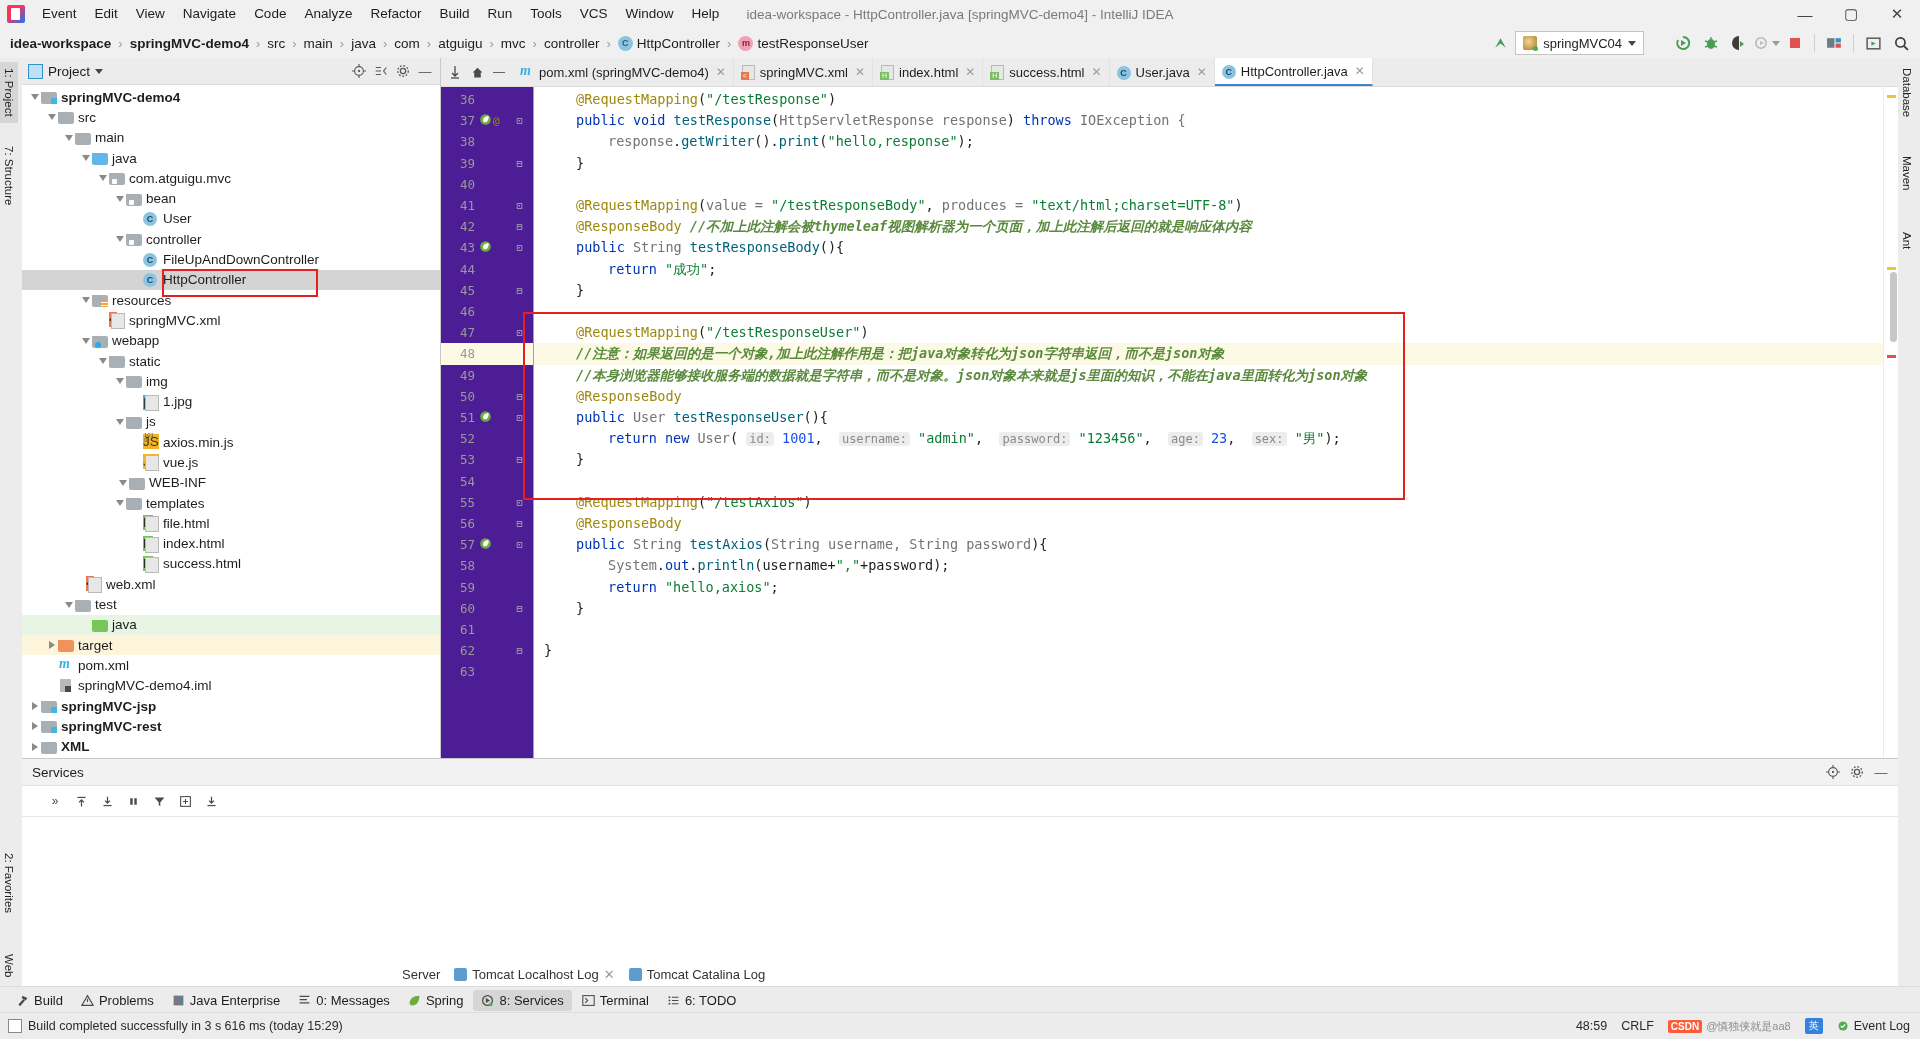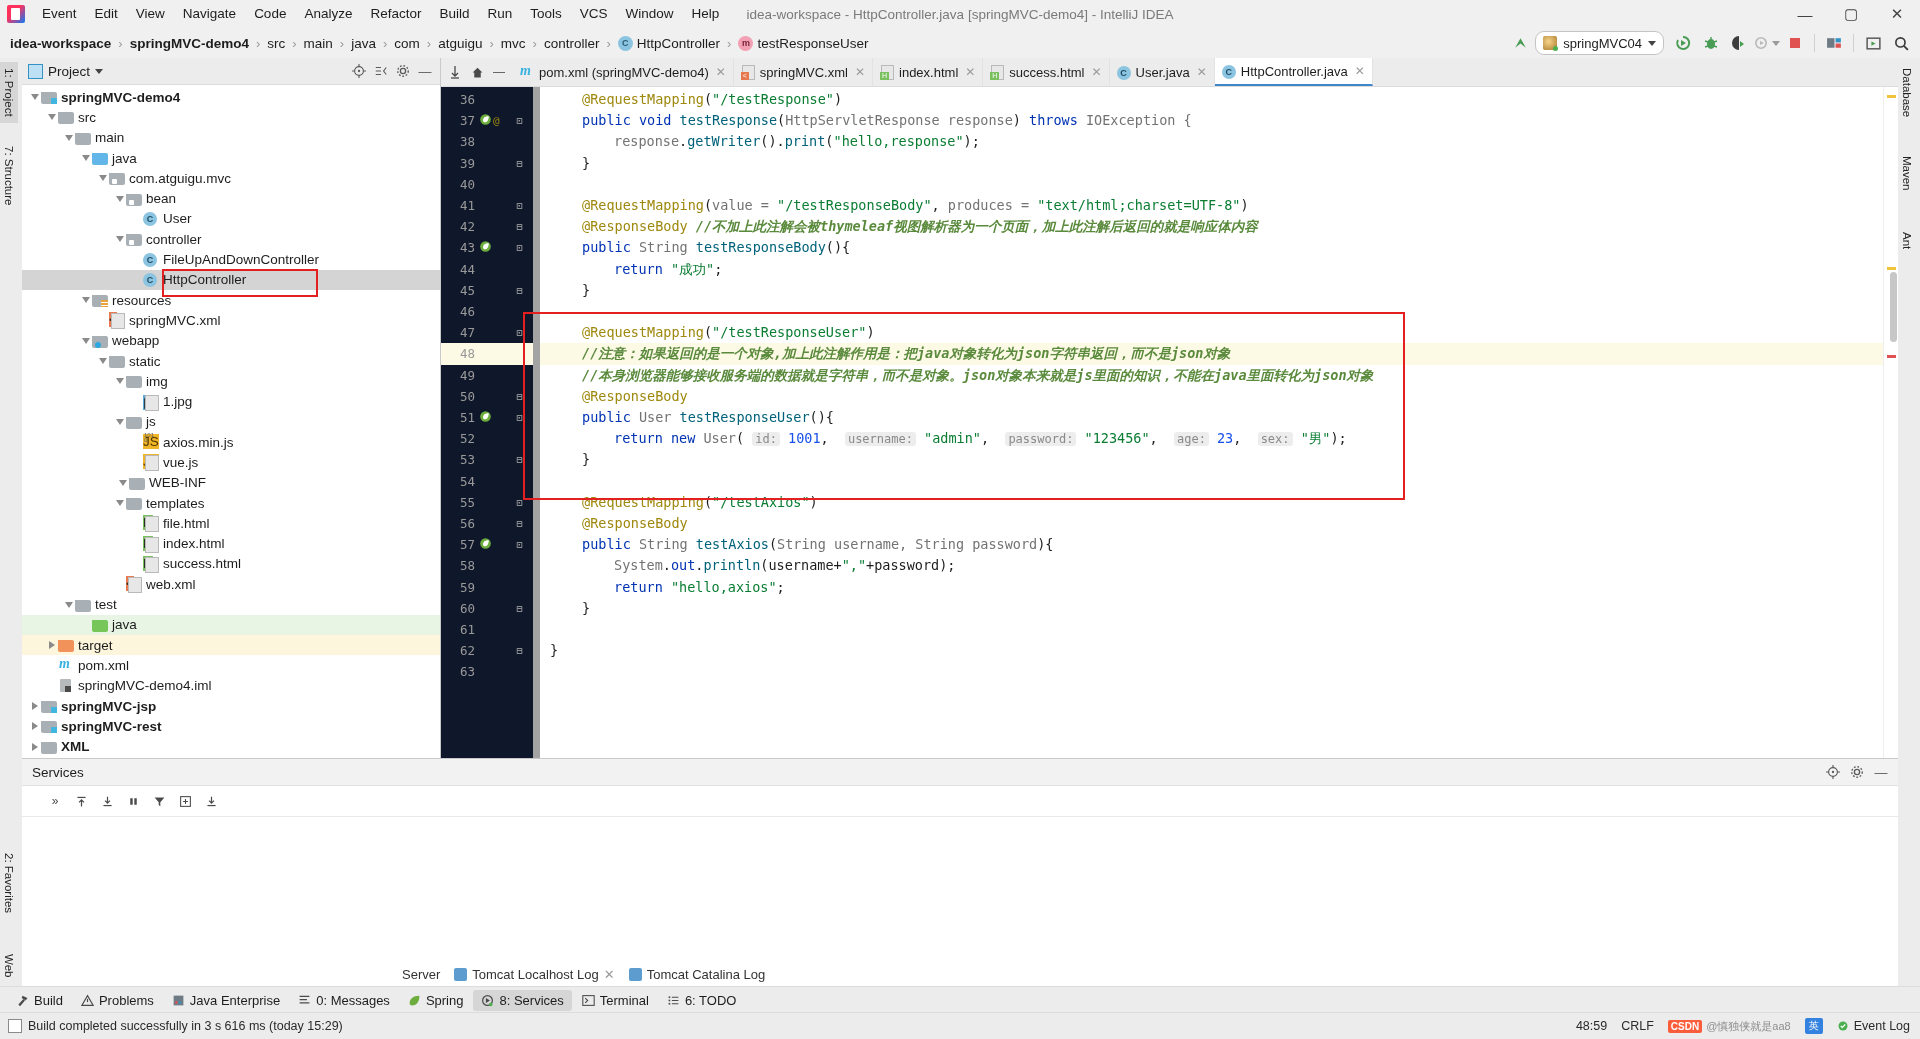--- a/index.html
+++ b/index.html
@@ -60,22 +60,22 @@
     width:15px; height:15px; border-radius:50%; margin-right:4px;
     font-size:9px; font-weight:bold; color:#fff;
   }
   .cicon.c-class { background:#8bc4e0; color:#2b5a73;}
   .cicon.c-method { background:#f3a0b4; color:#7a2439;}
 
   .nav-right { margin-left:auto; display:flex; align-items:center; padding-right:6px; gap:2px;}
   .tb-btn { width:26px;height:24px;display:flex;align-items:center;justify-content:center;border-radius:3px;}
   .runcfg {
     display:flex;align-items:center;gap:6px;
-    border:1px solid #c4c4c4;border-radius:9px;background:#fff;
-    height:22px;padding:0 7px; font-size:13px; margin-right:4px;
+    border:1px solid #c4c4c4;border-radius:0;background:#fff;
+    height:22px;padding:0 7px; font-size:13px; margin-right:24px;
   }
   .runcfg .tomcat {
     width:14px;height:14px;background:#c8a165;border-radius:2px;
     background:radial-gradient(circle at 40% 40%, #f6d48a 0%, #b88b3e 80%);
     position:relative;
   }
   .runcfg .tomcat:after{content:"";position:absolute;right:-1px;bottom:-1px;width:5px;height:5px;border-radius:50%;background:#4caf50;}
   .caret { width:0;height:0;border-left:4px solid transparent;border-right:4px solid transparent;border-top:5px solid #444;}
   .tb-sep { width:1px;height:18px;background:#d0d0d0;margin:0 4px;}
 
@@ -174,21 +174,21 @@
   .etab {
     display:flex; align-items:center; gap:5px; padding:0 7px; font-size:13px;
     border-right:1px solid #e2e2e2; background:#ececec; cursor:default; white-space:nowrap;
   }
   .etab.active { background:#fff; border-bottom:2px solid #3e86c9; }
   .etab .x { color:#9a9a9a; font-size:12px; margin-left:2px;}
   .etab .ficon { width:14px;height:15px;position:relative;display:inline-block;}
 
   .editor-body { flex:1; display:flex; position:relative; overflow:hidden; background:#fff;}
   .gutter {
-    width:92px; background:#0f172a; border-right:7px solid #a3a3a3;
+    width:92px; background:#4c1d95; border-right:1px solid #a3a3a3;
     position:relative; flex:0 0 92px;
     font-family:"DejaVu Sans Mono", monospace; font-size:12.5px; color:#999;
   }
   .code-pane { flex:1; position:relative; overflow:hidden;
     font-family:"DejaVu Sans Mono", monospace; font-size:13.5px; }
   .ln { position:absolute; right:58px; text-align:right; width:26px; line-height:21.2px; }
   .gmark { position:absolute; line-height:21.2px; font-size:11px;}
   .fold { position:absolute; right:8px; width:11px; line-height:21.2px; text-align:center; color:#b0b0b0; font-size:10px;}
   .codeline { position:absolute; left:0; line-height:21.2px; white-space:pre; }
   .hl-line { position:absolute; left:0; right:0; height:21.2px; background:#fcf9e4; }
@@ -557,21 +557,21 @@
         <div class="trow" style="padding-left: 108px;">
           <span class="arrow none"></span>
           <span class="ticon"><span class="fi-file" style="position:absolute;left:2px;top:0"></span><span class="badge h">H</span></span>
           <span class="tlabel">index.html</span>
         </div>
         <div class="trow" style="padding-left: 108px;">
           <span class="arrow none"></span>
           <span class="ticon"><span class="fi-file" style="position:absolute;left:2px;top:0"></span><span class="badge h">H</span></span>
           <span class="tlabel">success.html</span>
         </div>
-        <div class="trow" style="padding-left: 91px;">
+        <div class="trow" style="padding-left: 51px;">
           <span class="arrow none"></span>
           <span class="ticon"><span class="fi-file" style="position:absolute;left:2px;top:0"></span><span class="badge x">&lt;</span></span>
           <span class="tlabel">web.xml</span>
         </div>
         <div class="trow" style="padding-left: 40px;">
           <span class="arrow down"></span>
           <span class="ticon fi-folder"></span>
           <span class="tlabel">test</span>
         </div>
         <div class="trow green" style="padding-left: 57px;">

